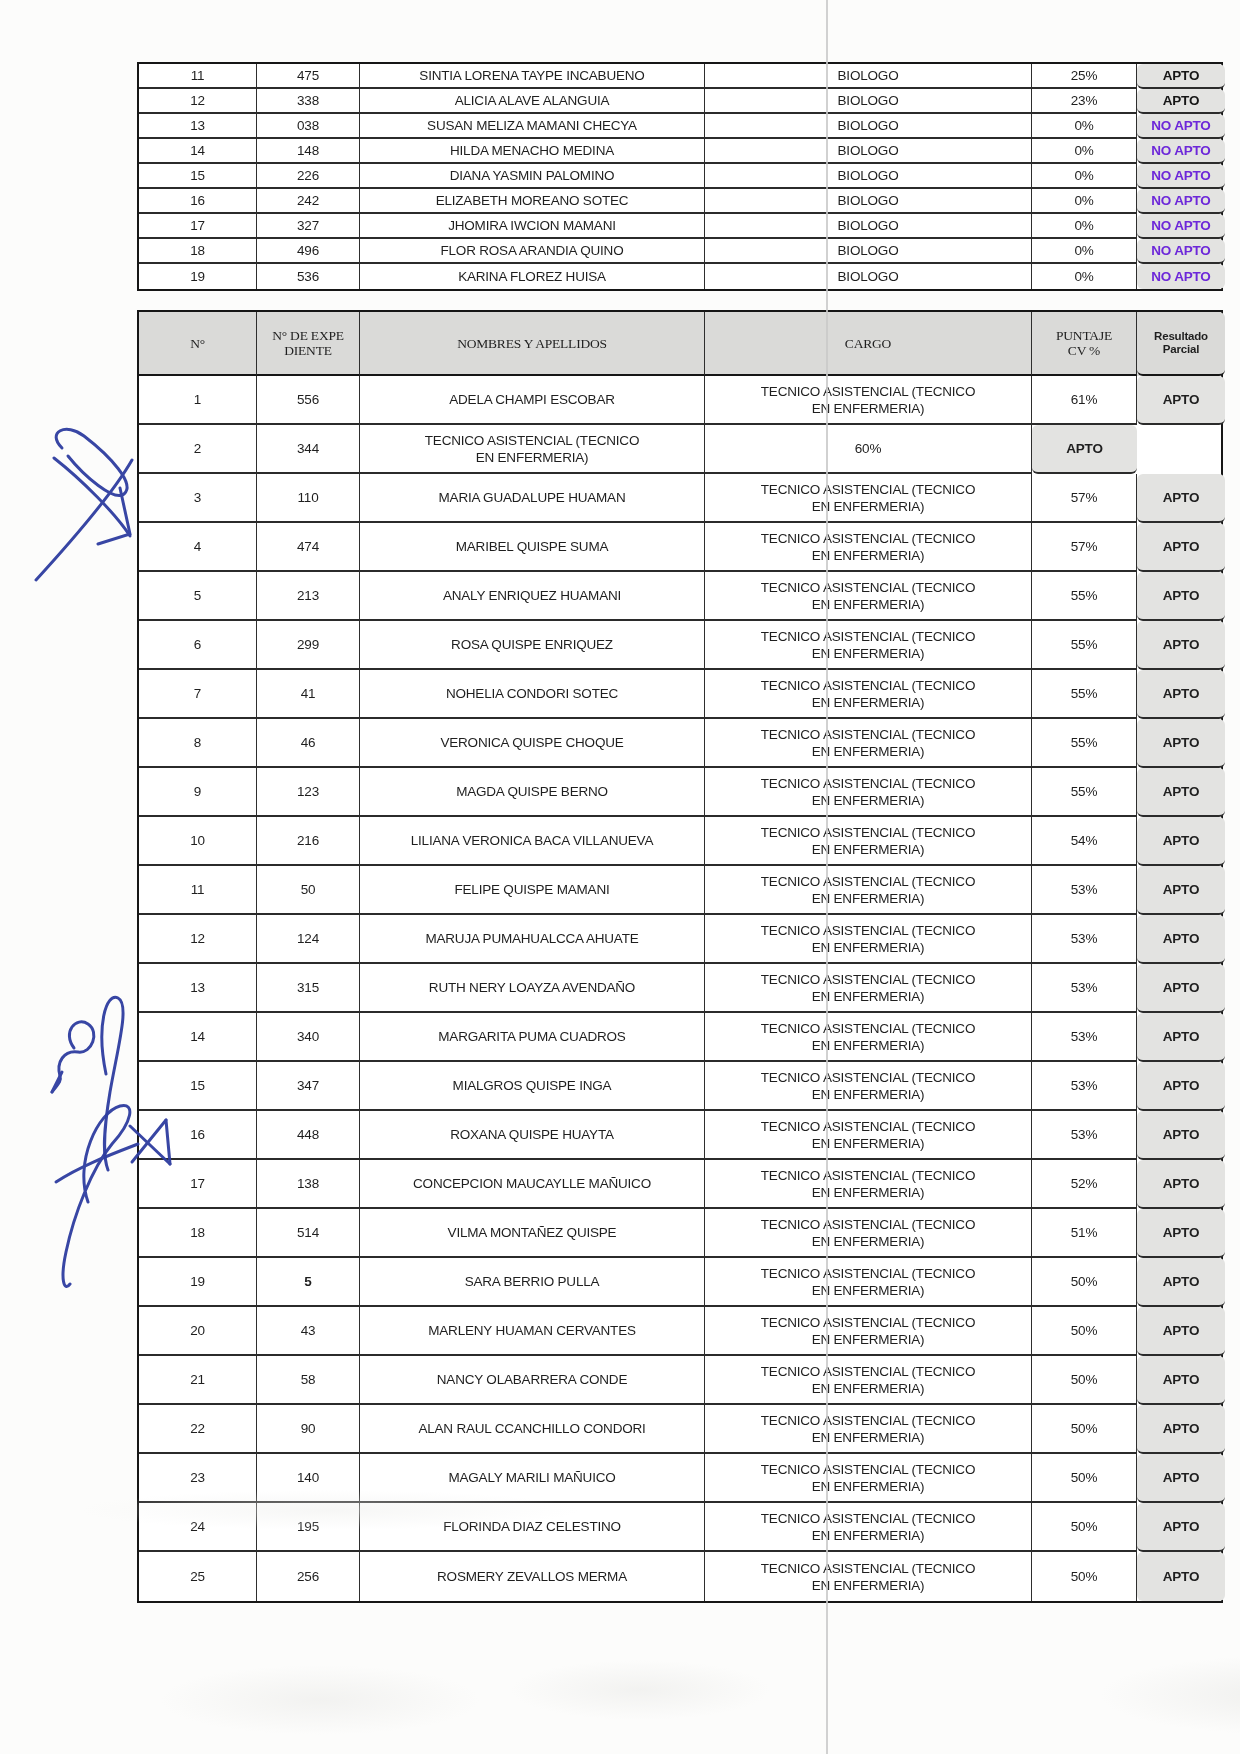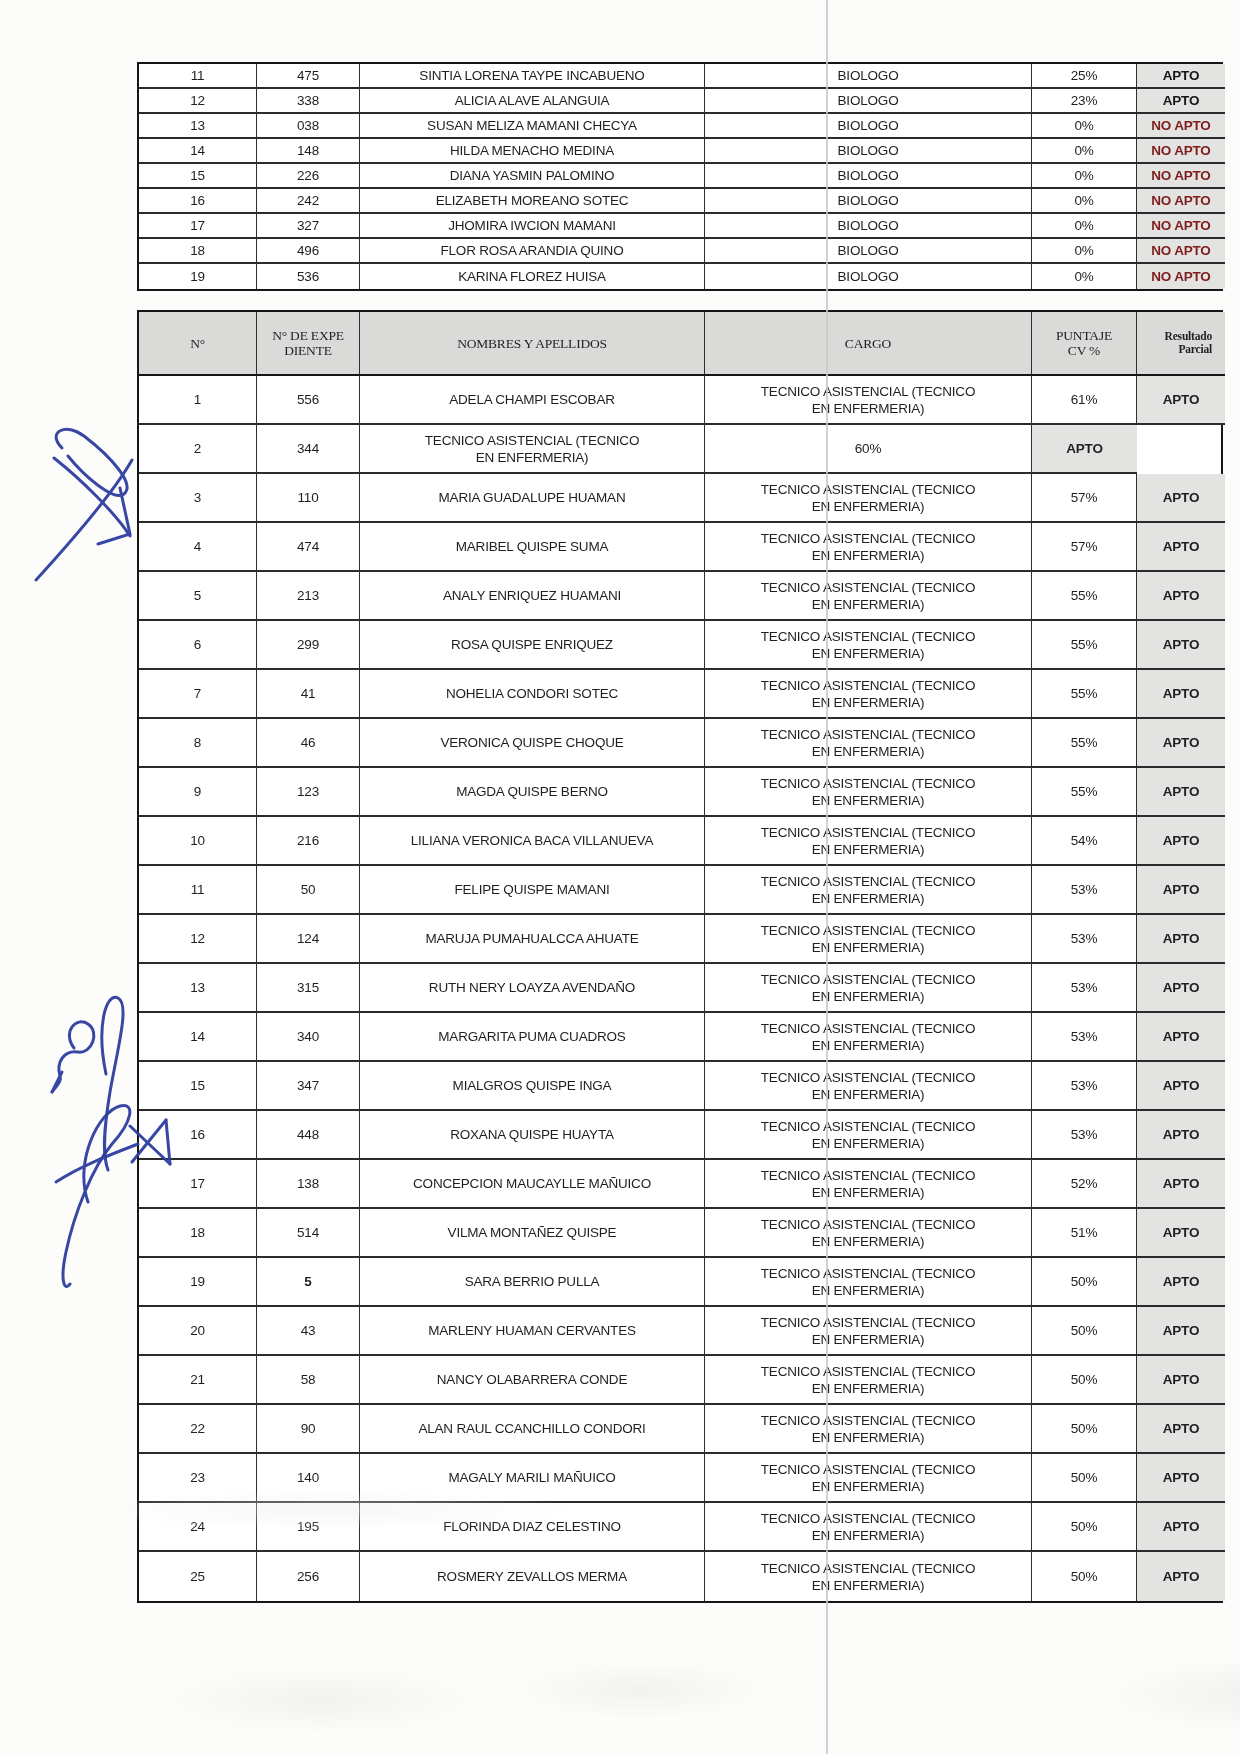--- a/index.html
+++ b/index.html
@@ -30,45 +30,45 @@
     box-sizing:border-box;
   }
   .t-row > div{
     border-right:1.5px solid #2e2e2e;
     border-bottom:2px solid #2b2b2b;
     display:flex;align-items:center;justify-content:center;
     text-align:center;box-sizing:border-box;
     letter-spacing:-.2px;
     line-height:16px;
   }
-  .t-row > div:last-child{border-right:none;}
+  .t-row > div:last-child{border-right:none;border-radius:6px;}
   .t-row:last-child > div{border-bottom:none;}
 
   
   #table1{top:62px;}
   #table1 .t-row{height:25px;}
   #table1 .t-row > div{font-size:13.5px;}
   #table1 .c-result{background:#e3e3e1;font-weight:700;}
   #table1 .res-apto{color:#161616;}
-  #table1 .res-noapto{color:#7f1d1d;}
+  #table1 .res-noapto{color:#6d28d9;}
 
   
   #table2{top:310px;}
   #table2 .hdr{height:64px;background:#dadad8;}
   #table2 .hdr > div{
     font-family:"Liberation Serif",serif;
     font-size:13.5px;line-height:15px;
     border-bottom:2.5px solid #161616;
     background:#dadad8;
   }
   #table2 .hdr .h-exp span{display:inline-block;width:76px;word-break:break-all;}
   #table2 .hdr .h-score span{display:inline-block;width:70px;}
   #table2 .hdr .h-result{
-    font-family:Liberation Serif, serif;
-    font-weight:700;font-size:11.5px;line-height:13px;text-align:right;
+    font-family:Liberation Sans, sans-serif;
+    font-weight:700;font-size:11.5px;line-height:13px;
   }
   #table2 .t-row.body{height:49px;}
   #table2 .t-row.body > div{font-size:13.5px;}
   #table2 .c-cargo span{display:inline-block;width:232px;line-height:17px;}
   #table2 .c-result{background:#e3e3e1;font-weight:700;}
   .exp-bold{font-weight:700;}
 
   
   .sig{position:absolute;z-index:50;pointer-events:none;}
 

